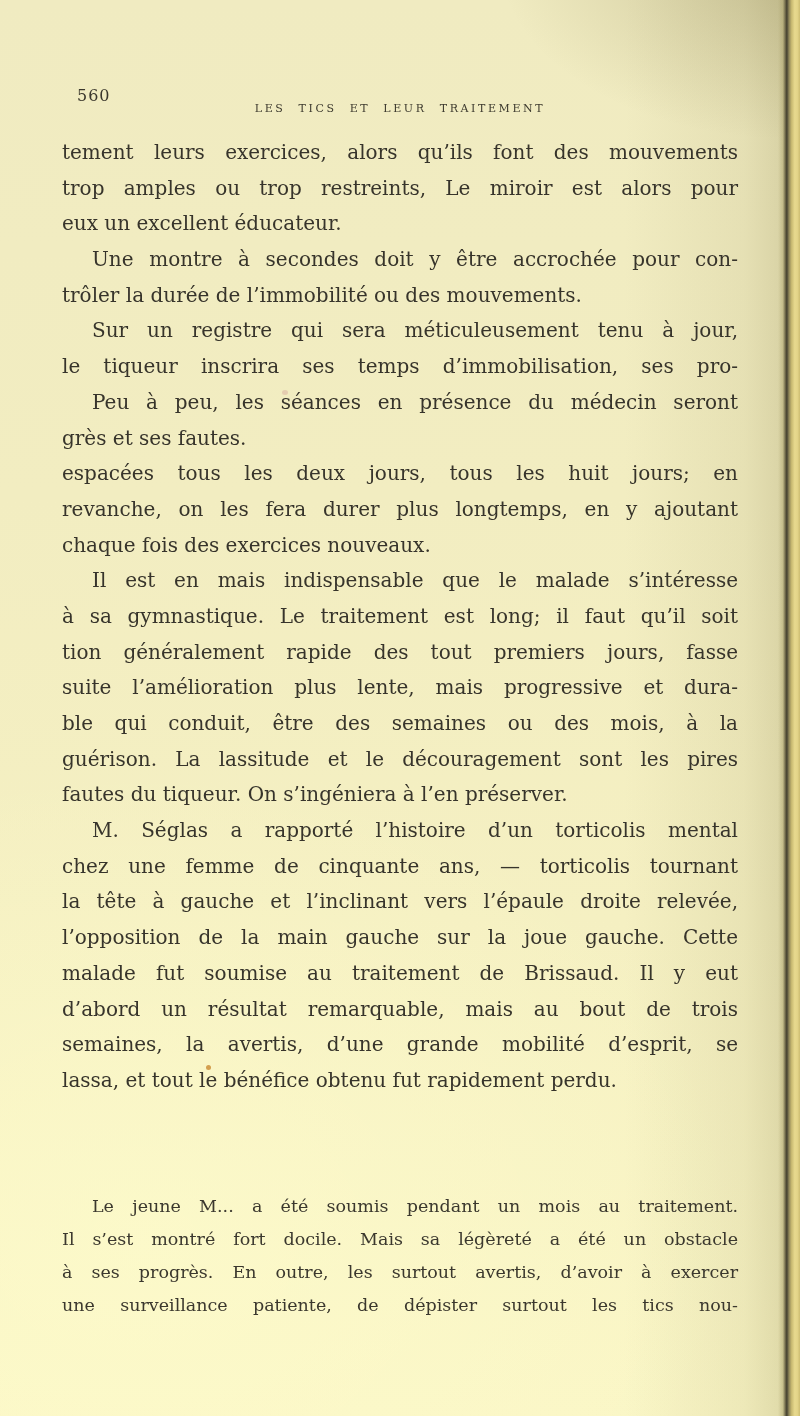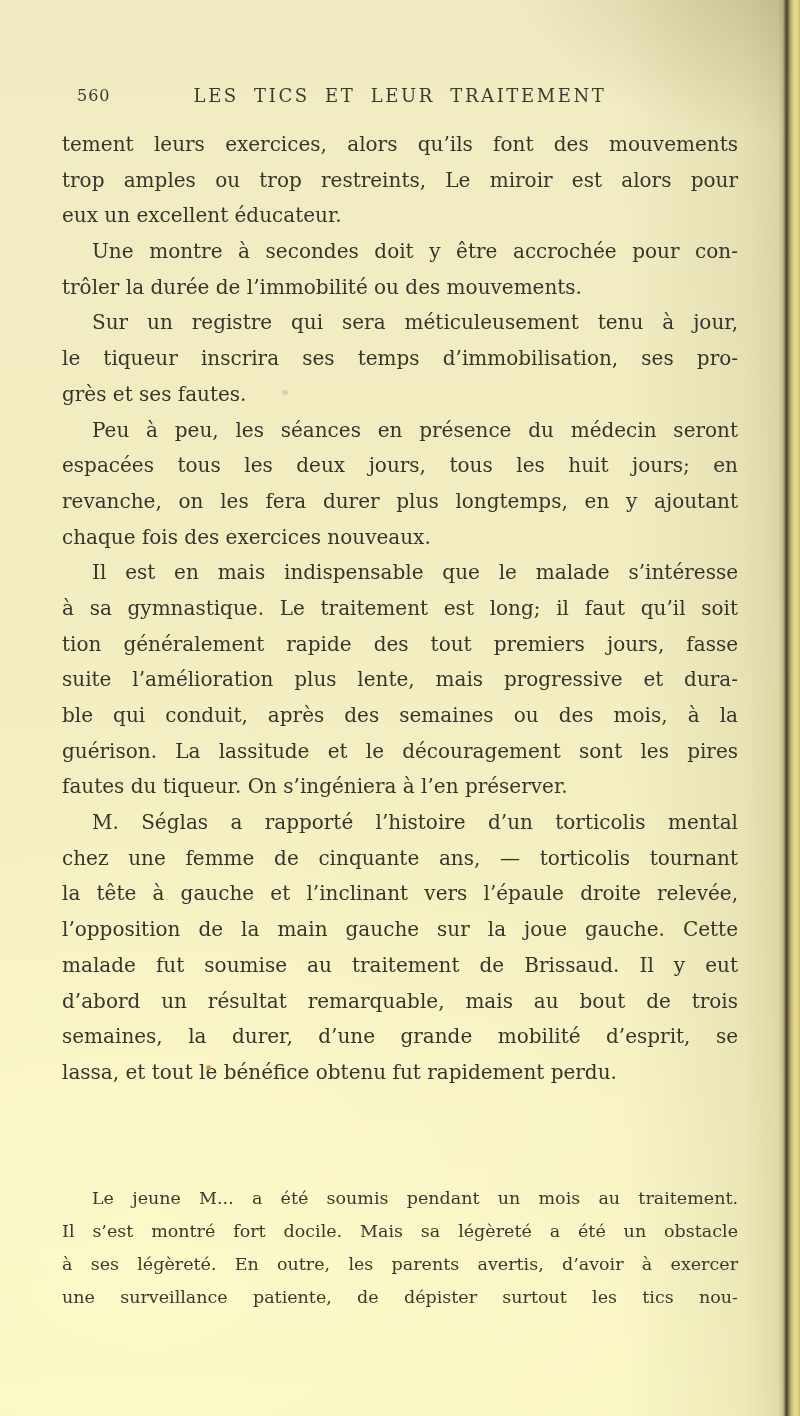--- a/index.html
+++ b/index.html
@@ -56,35 +56,36 @@
     left: 15px;
     top: 0;
     font-size: 16px;
     line-height: 20px;
     letter-spacing: 1px;
   }
   .running-title {
     position: absolute;
     left: 0;
     right: 0;
-    top: 0;
+    top: 13px;
     text-align: center;
-    font-size: 18px;
+    font-size: 11px;
     line-height: 20px;
     letter-spacing: 2.6px;
     word-spacing: 7px;
     color: #3d3a2e;
   }
 
   
   .text-block {
     position: absolute;
     left: 62px;
     width: 676px;
     color: #37342b;
+    margin-top: 8px;
   }
   #main-text { top: 127px; }
   #case-note { top: 1182px; }
 
   .line {
     font-size: 20px;
     line-height: 35.7px;
     height: 35.7px;
     text-align: justify;
     text-align-last: justify;
@@ -130,46 +131,46 @@
   </div>
 
   <div id="main-text" class="text-block">
       <div class="line">tement leurs exercices, alors qu’ils font des mouvements</div>
       <div class="line">trop amples ou trop restreints, Le miroir est alors pour</div>
       <div class="line para-end">eux un excellent éducateur.</div>
       <div class="line indent">Une montre à secondes doit y être accrochée pour con-</div>
       <div class="line para-end">trôler la durée de l’immobilité ou des mouvements.</div>
       <div class="line indent">Sur un registre qui sera méticuleusement tenu à jour,</div>
       <div class="line">le tiqueur inscrira ses temps d’immobilisation, ses pro-</div>
+      <div class="line indent">Peu à peu, les séances en présence du médecin seront</div>
       <div class="line para-end">grès et ses fautes.</div>
-      <div class="line indent">Peu à peu, les séances en présence du médecin seront</div>
       <div class="line">espacées tous les deux jours, tous les huit jours; en</div>
       <div class="line">revanche, on les fera durer plus longtemps, en y ajoutant</div>
       <div class="line para-end">chaque fois des exercices nouveaux.</div>
       <div class="line indent">Il est en mais indispensable que le malade s’intéresse</div>
       <div class="line">à sa gymnastique. Le traitement est long; il faut qu’il soit</div>
       <div class="line">tion généralement rapide des tout premiers jours, fasse</div>
       <div class="line">suite l’amélioration plus lente, mais progressive et dura-</div>
-      <div class="line">ble qui conduit, après des semaines ou des mois, à la</div>
+      <div class="line">ble qui conduit, être des semaines ou des mois, à la</div>
       <div class="line">guérison. La lassitude et le découragement sont les pires</div>
       <div class="line para-end">fautes du tiqueur. On s’ingéniera à l’en préserver.</div>
       <div class="line indent">M. Séglas a rapporté l’histoire d’un torticolis mental</div>
       <div class="line">chez une femme de cinquante ans, — torticolis tournant</div>
       <div class="line">la tête à gauche et l’inclinant vers l’épaule droite relevée,</div>
       <div class="line">l’opposition de la main gauche sur la joue gauche. Cette</div>
       <div class="line">malade fut soumise au traitement de Brissaud. Il y eut</div>
       <div class="line">d’abord un résultat remarquable, mais au bout de trois</div>
-      <div class="line">semaines, la durer, d’une grande mobilité d’esprit, se</div>
+      <div class="line">semaines, la avertis, d’une grande mobilité d’esprit, se</div>
       <div class="line para-end">lassa, et tout le bénéfice obtenu fut rapidement perdu.</div>
     </div>
 
   <div id="case-note" class="text-block">
       <div class="line small indent">Le jeune M... a été soumis pendant un mois au traitement.</div>
       <div class="line small">Il s’est montré fort docile. Mais sa légèreté a été un obstacle</div>
-      <div class="line small">à ses légèreté. En outre, les parents avertis, d’avoir à exercer</div>
+      <div class="line small">à ses progrès. En outre, les surtout avertis, d’avoir à exercer</div>
       <div class="line small">une surveillance patiente, de dépister surtout les tics nou-</div>
     </div>
 
   <div class="speck speck-1"></div>
   <div class="speck speck-2"></div>
 
   <div class="page-edge"></div>
 
 </div>
 

